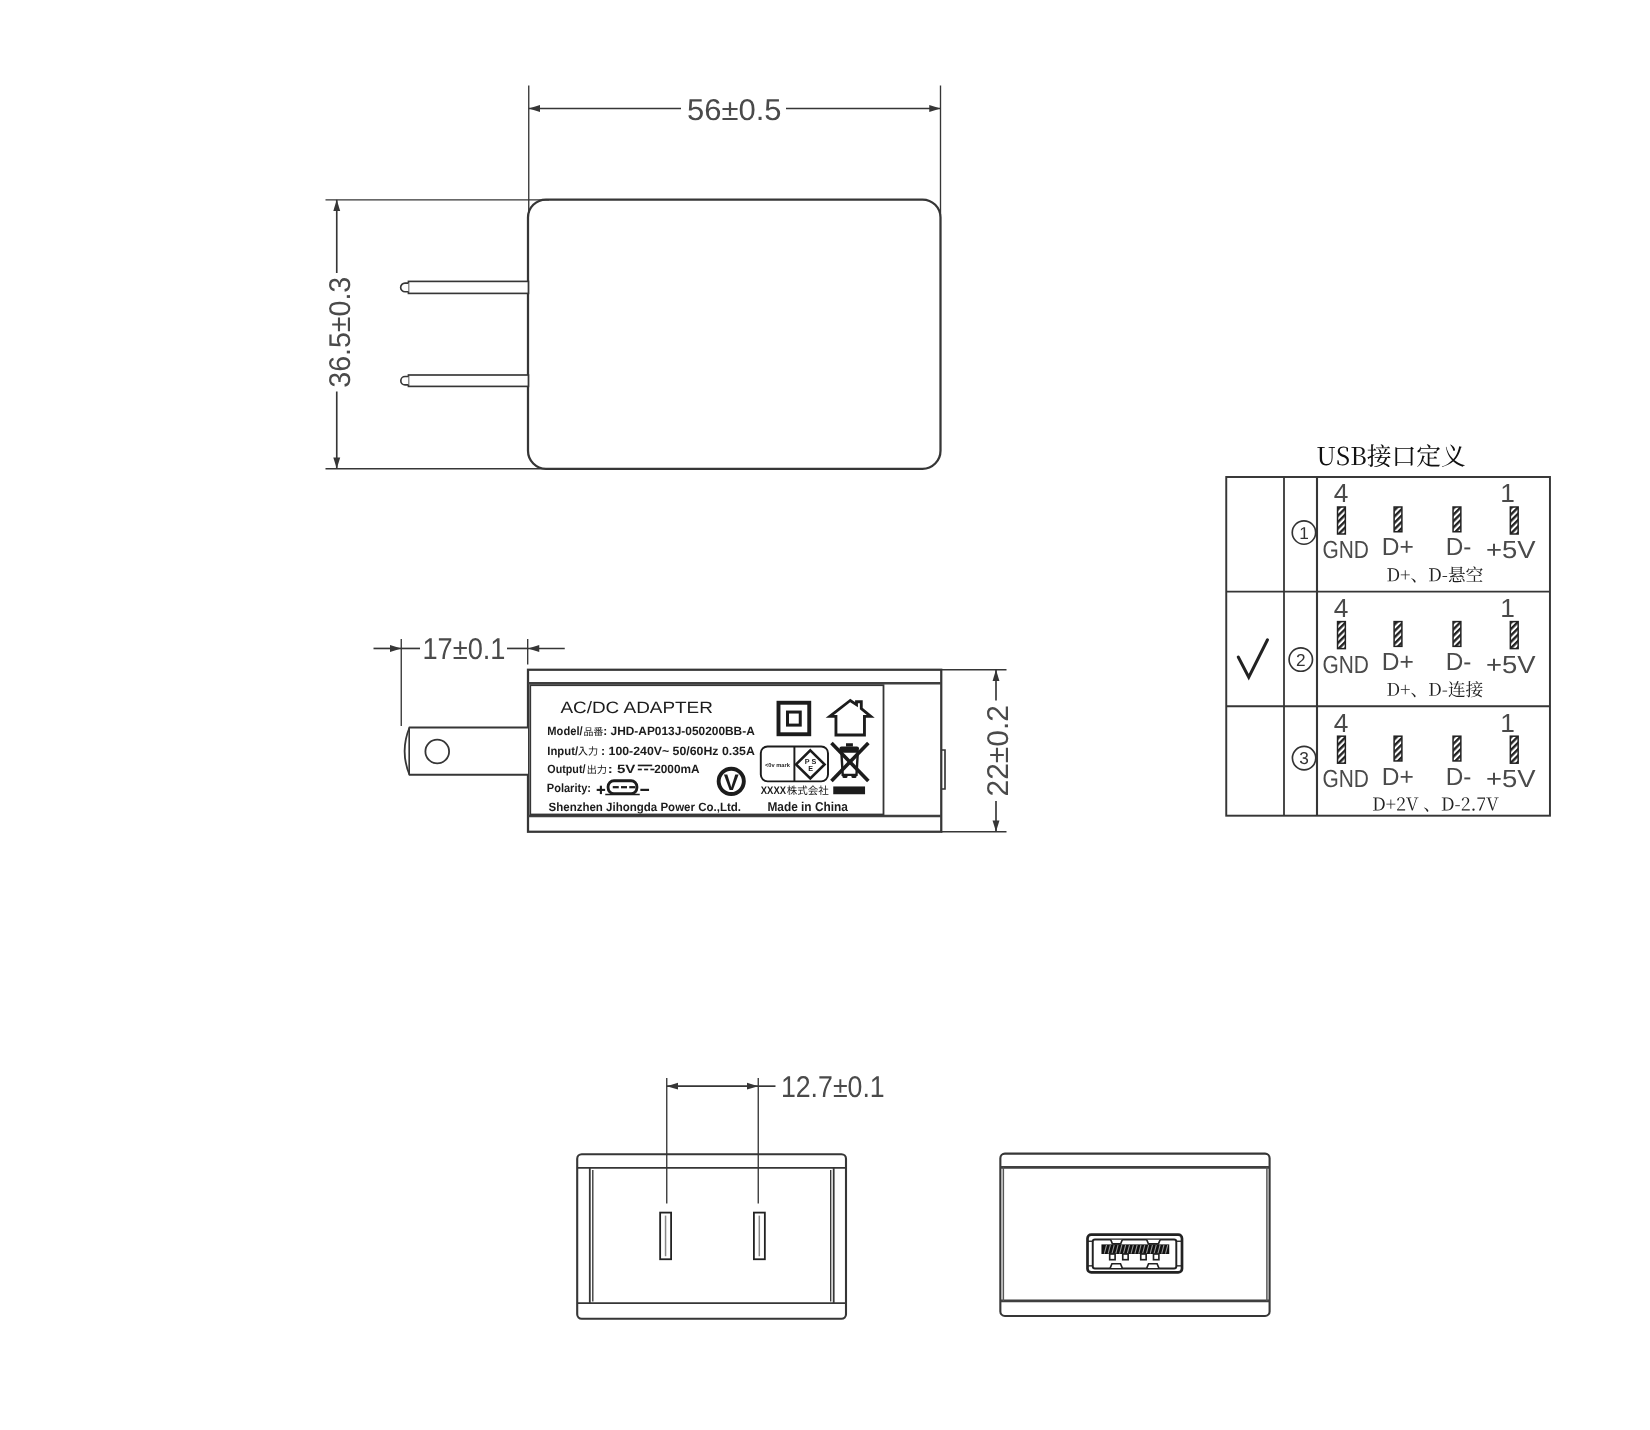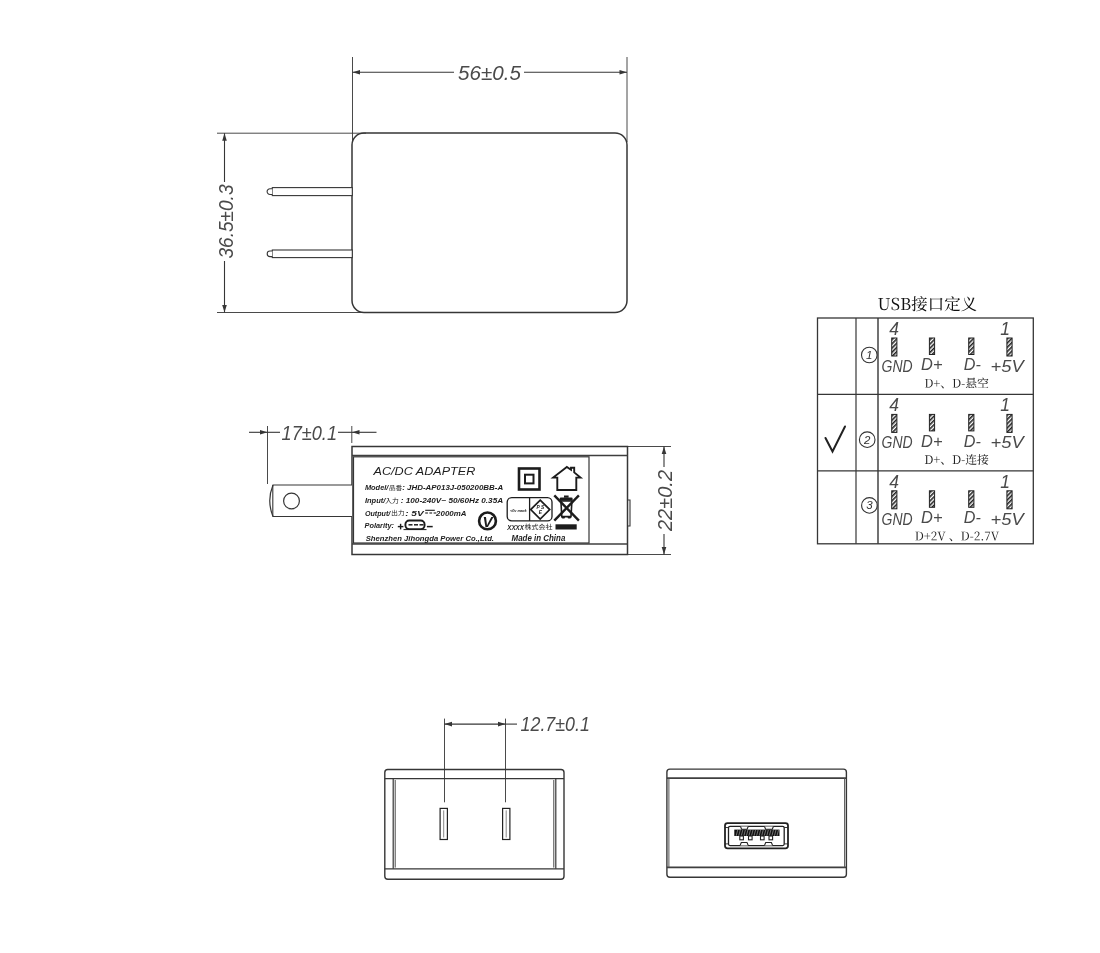--- a/index.html
+++ b/index.html
@@ -1,14 +1,14 @@
 <!DOCTYPE html>
 <html><head><meta charset="utf-8"><style>
 html,body{margin:0;padding:0;background:#fff;}
-.page{position:relative;width:1100px;height:953px;background:#ffffff;overflow:hidden;font-style:italic;}
+.page{position:relative;width:1100px;height:953px;background:#ffffff;overflow:hidden;}
 text{font-family:"Liberation Sans",sans-serif;}
 </style></head><body>
 <div class="page">
 <svg width="1100" height="953" viewBox="0 0 1100 953">
 <defs>
         <pattern id="ph" width="3" height="3" patternUnits="userSpaceOnUse" patternTransform="rotate(45)">
           <rect width="3" height="3" fill="#fff"></rect>
           <rect width="1.6" height="3" fill="#222"></rect>
         </pattern>
       </defs>

